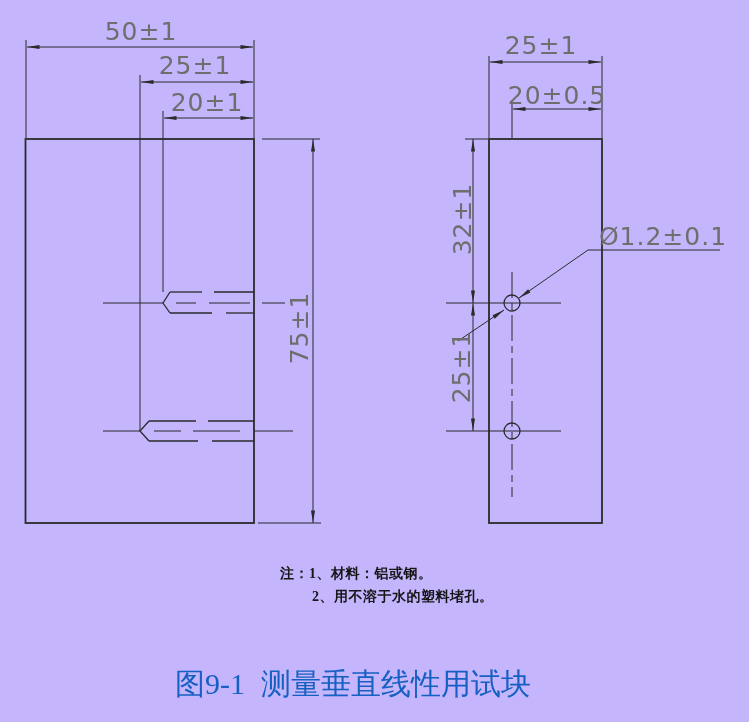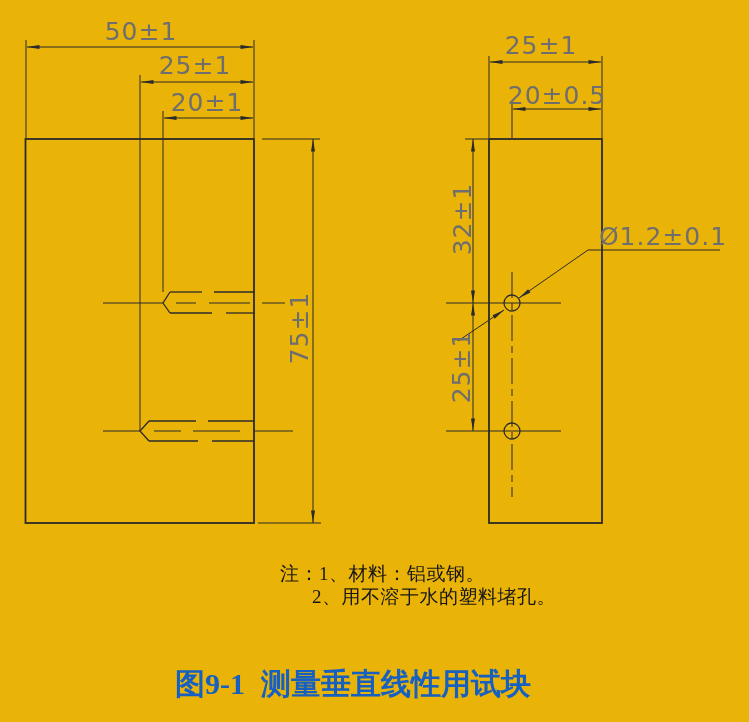--- a/index.html
+++ b/index.html
@@ -1,46 +1,47 @@
 <!DOCTYPE html>
 <html><head>
 <meta charset="utf-8">
 <style>
   html,body{margin:0;padding:0;background:#ffffff;}
   .page{
     position:relative;
     width:749px;height:722px;
-    background:#eab308;
+    background:#c4b5fd;
     overflow:hidden;
     font-family:"Liberation Serif", serif;
   }
   .drawing-svg{position:absolute;left:0;top:0;}
   
   .dim{
     font-family:"DejaVu Sans", sans-serif;
     font-size:25px;
     fill:#6e6e6e;
     letter-spacing:1px;
   }
   .ln{stroke:#2b2b2b;stroke-width:1;fill:none;}
   .outline{stroke:#2b2b2b;stroke-width:1.8;fill:none;}
   .slotline{stroke:#2b2b2b;stroke-width:1.3;fill:none;}
   .centerline{stroke:#2b2b2b;stroke-width:1;fill:none;}
   .notes{
     position:absolute;left:280px;top:562px;
     color:#161616;
-    font-size:19px;line-height:23px;
+    font-size:14px;line-height:23px;
     letter-spacing:0.5px;
     white-space:nowrap;
+    font-weight:bold;
   }
   .note-line-2{margin-left:32px;}
   .caption{
     position:absolute;left:175px;top:664px;
     color:#1660c2;
-    font-size:30px;font-weight:bold;
+    font-size:30px;font-weight:normal;
     white-space:nowrap;
     text-align:center;
   }
   .caption .figure-title{margin-left:16px;}
 </style>
 </head>
 <body>
 
 <div class="page">
 

